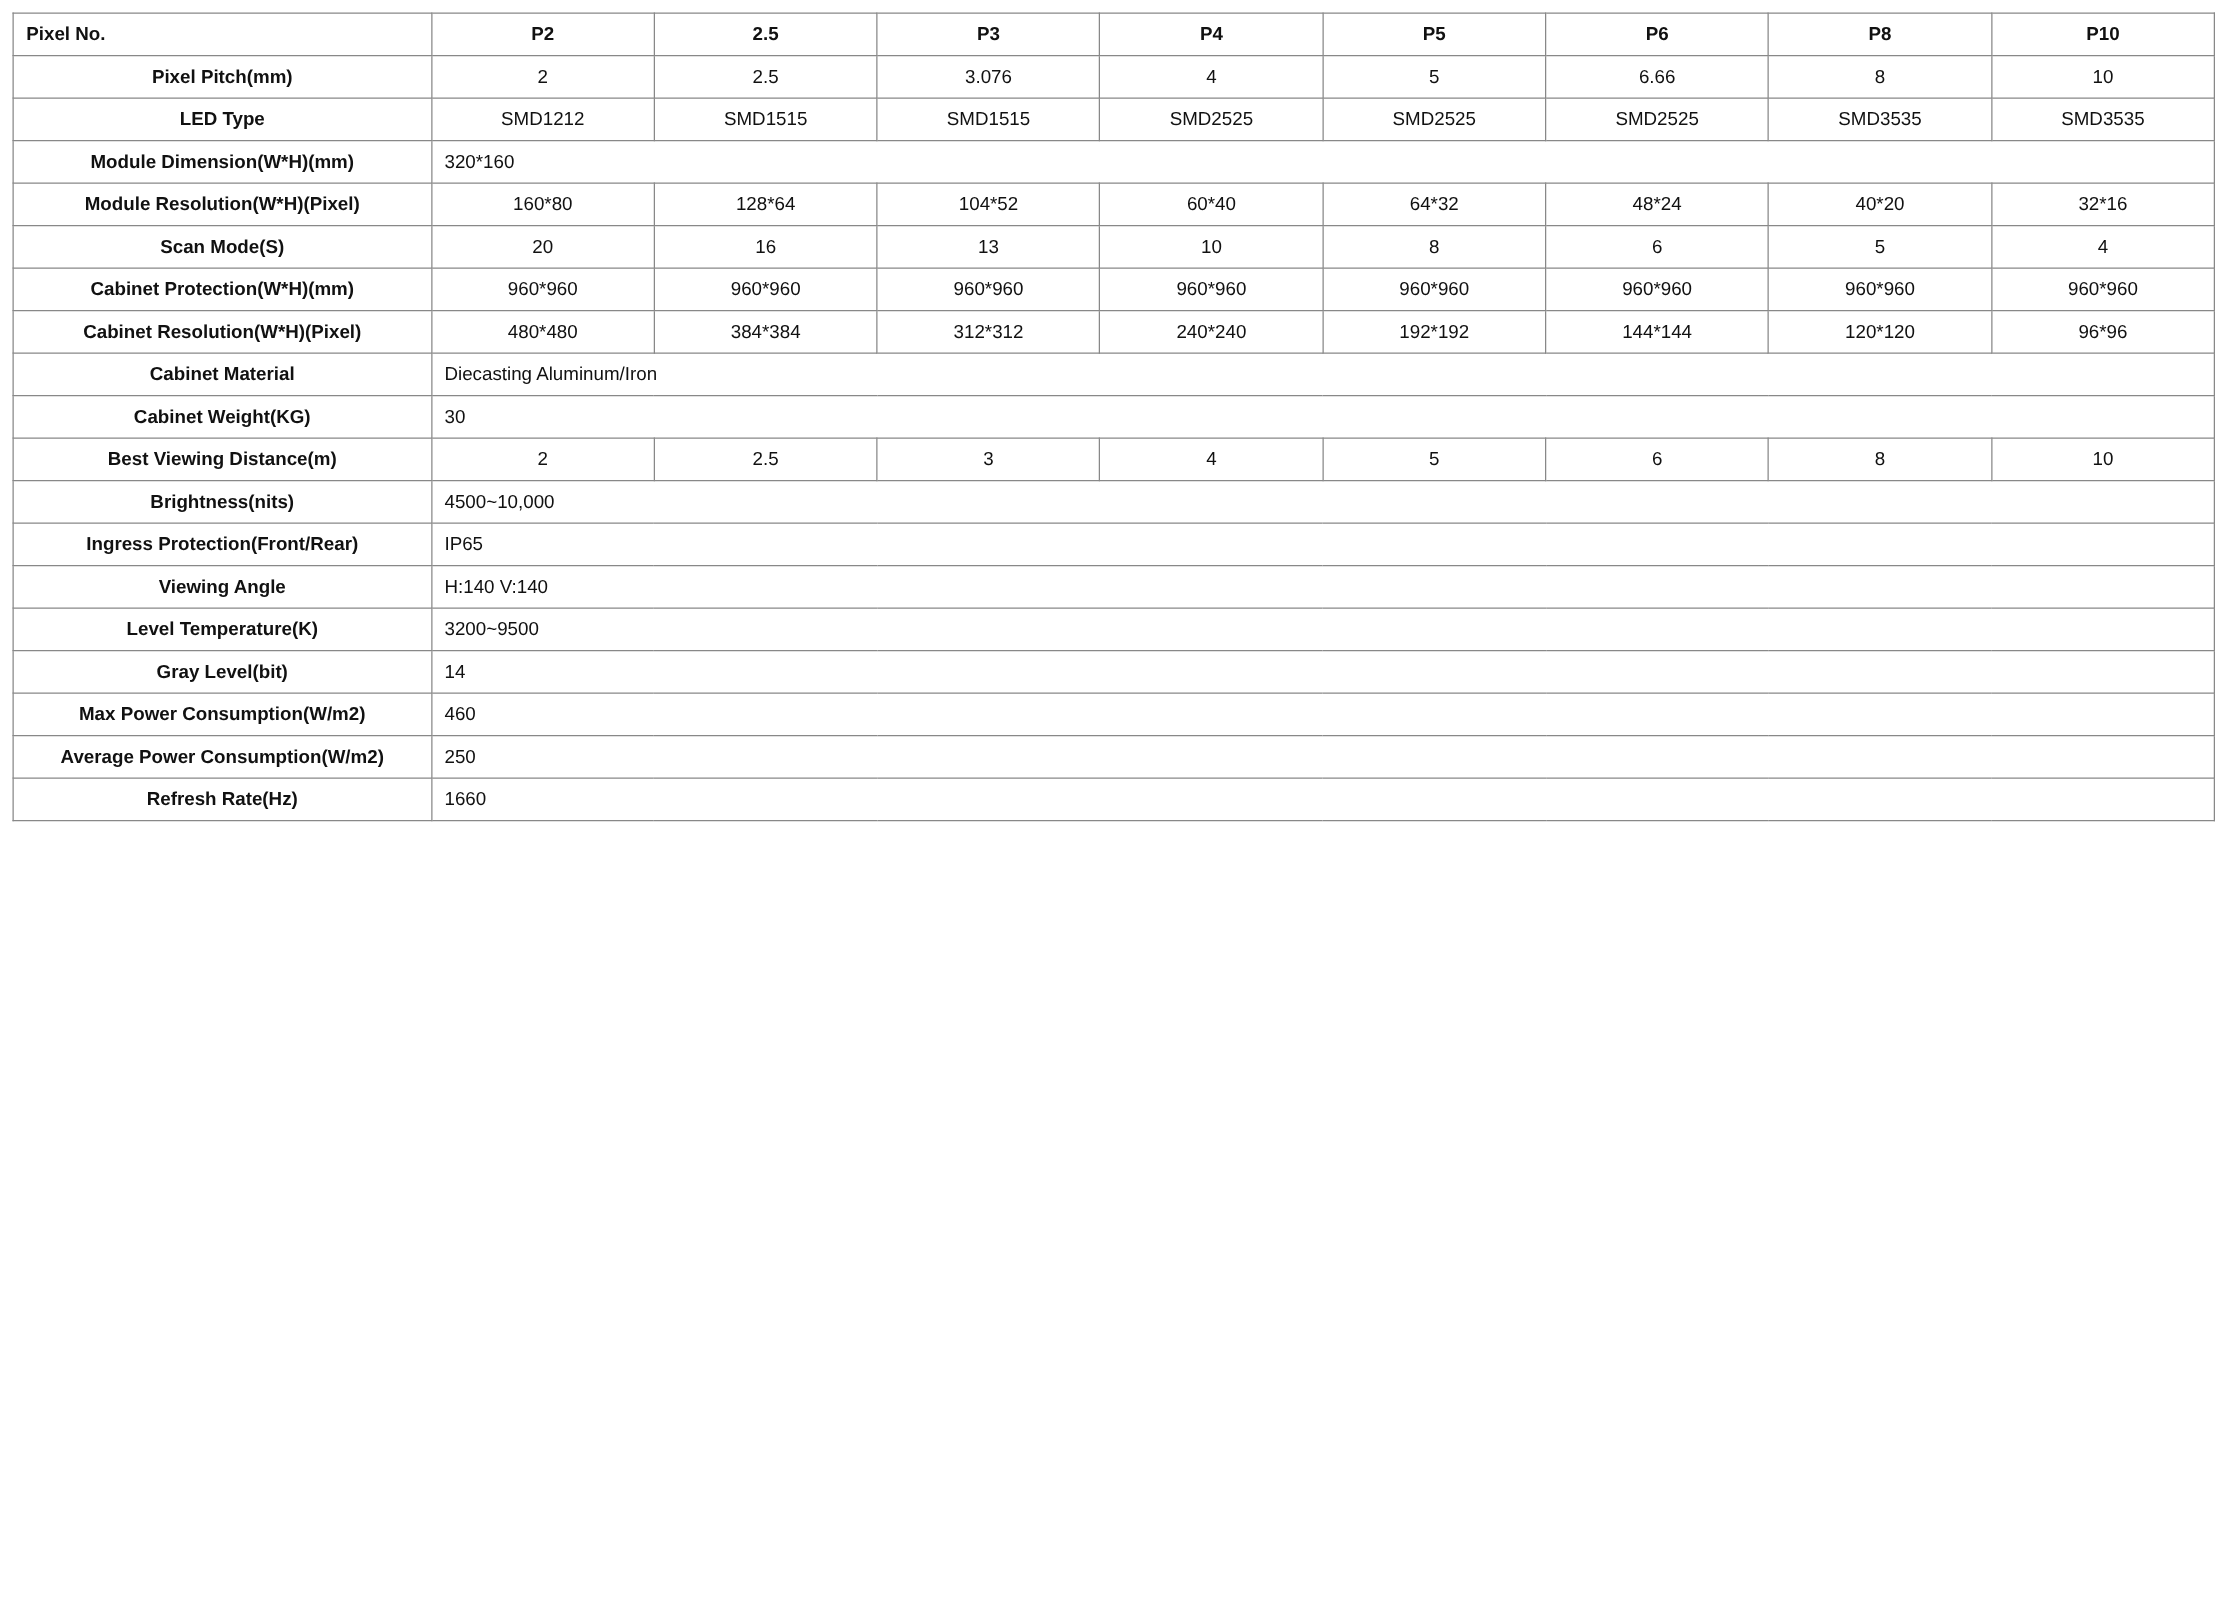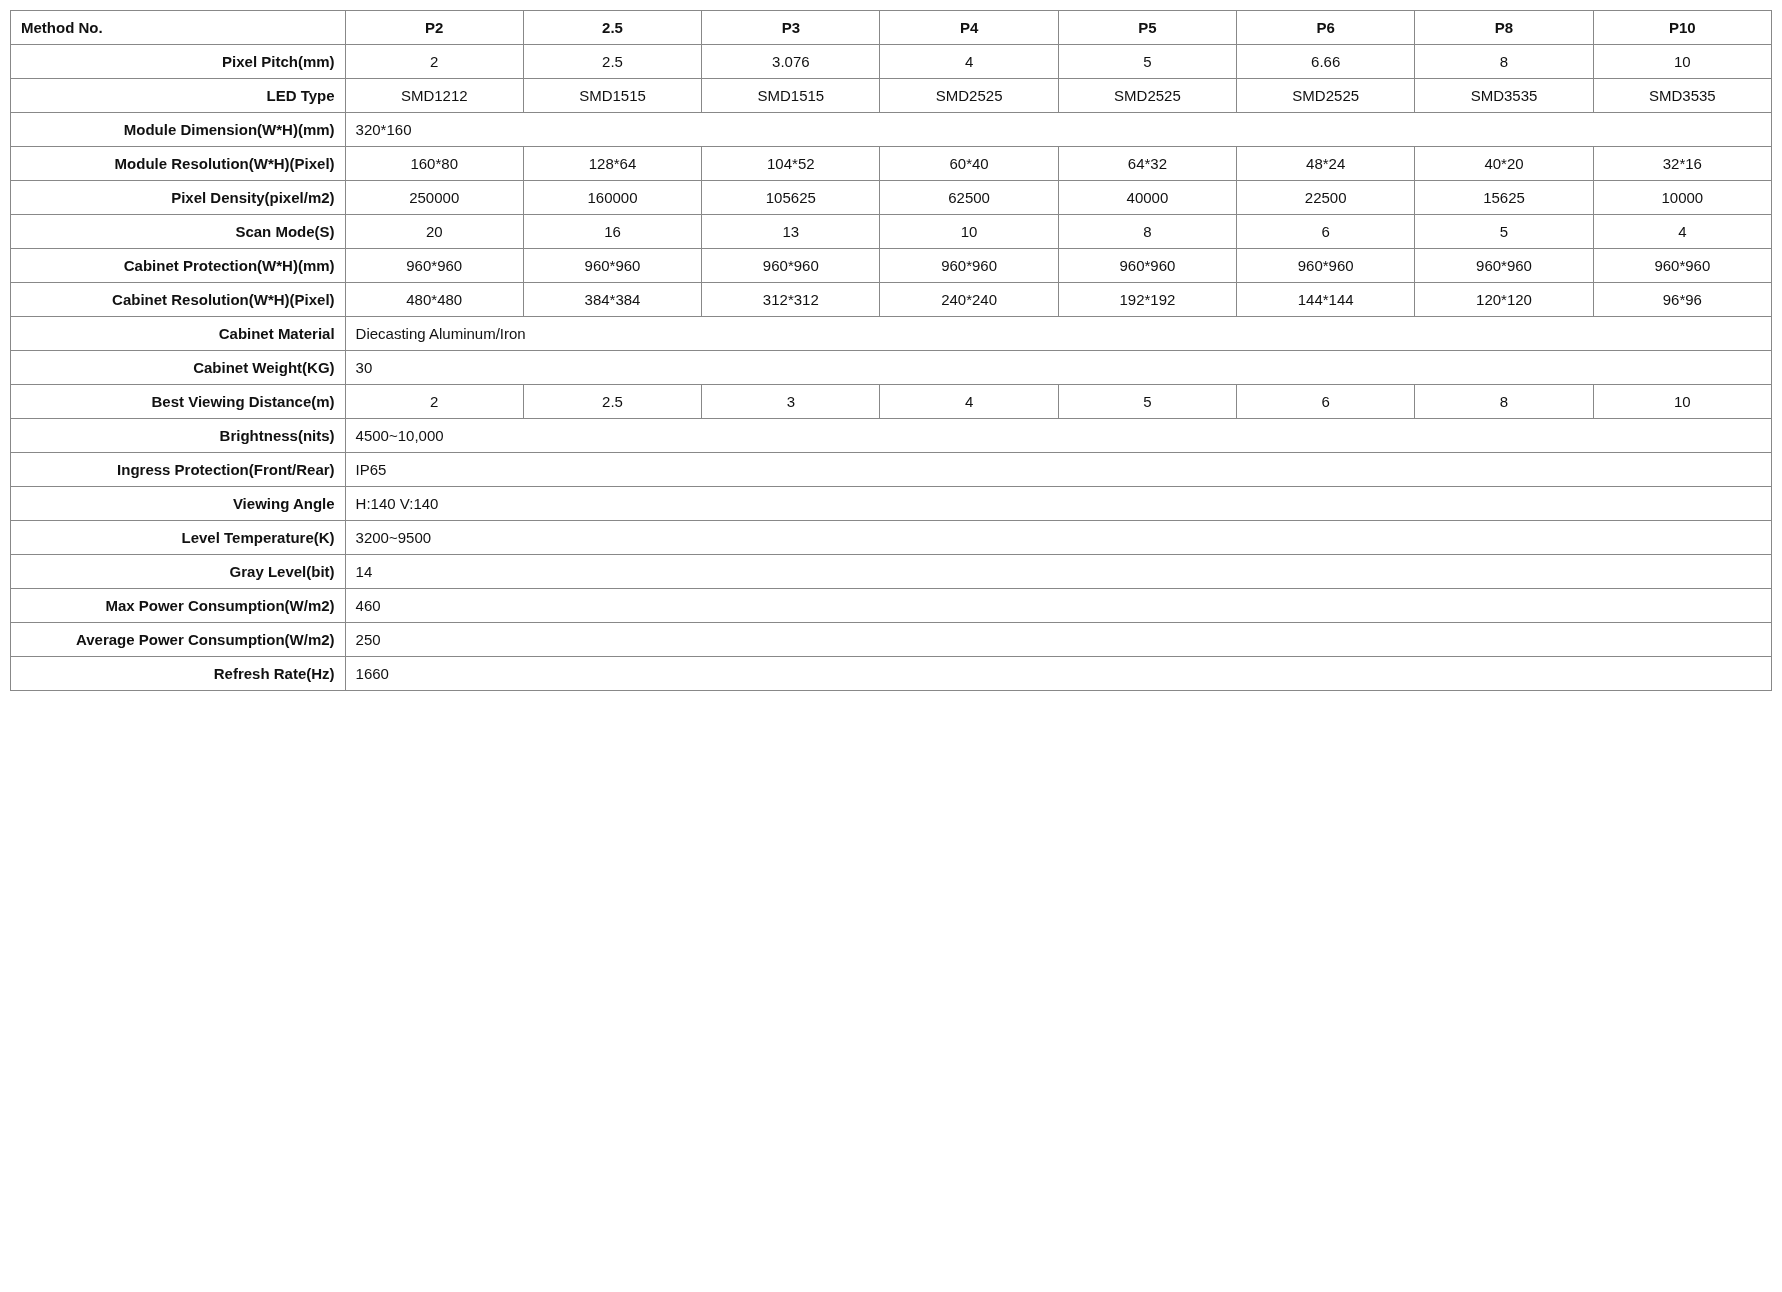--- a/index.html
+++ b/index.html
@@ -23,21 +23,21 @@
     }
 
     .spec-table td, .spec-table th {
       border: 1.5px solid #888;
       padding: 8px 10px;
       vertical-align: middle;
       text-align: center;
     }
 
     .spec-table td.label-cell {
-      text-align: right;
+      text-align: center;
       font-weight: bold;
       white-space: nowrap;
       width: 19%;
       margin-left: 25px;
     }
 
     .spec-table td.value-cell {
       font-weight: normal;
     }
 
@@ -61,21 +61,21 @@
     .header-row th:first-child {
       text-align: left;
     }
   </style>
 </head>
 <body>
 
 <table class="spec-table">
   <thead>
     <tr class="header-row">
-    <th>Method No.</th>
+    <th>Pixel No.</th>
         <th>P2</th>
         <th>2.5</th>
         <th>P3</th>
         <th>P4</th>
         <th>P5</th>
         <th>P6</th>
         <th>P8</th>
         <th>P10</th>
       </tr>
   </thead>
@@ -111,31 +111,20 @@
         <td class="value-cell">160*80</td>
         <td class="value-cell">128*64</td>
         <td class="value-cell">104*52</td>
         <td class="value-cell">60*40</td>
         <td class="value-cell">64*32</td>
         <td class="value-cell">48*24</td>
         <td class="value-cell">40*20</td>
         <td class="value-cell">32*16</td>
       </tr>
       <tr>
-        <td class="label-cell">Pixel Density(pixel/m2)</td>
-        <td class="value-cell">250000</td>
-        <td class="value-cell">160000</td>
-        <td class="value-cell">105625</td>
-        <td class="value-cell">62500</td>
-        <td class="value-cell">40000</td>
-        <td class="value-cell">22500</td>
-        <td class="value-cell">15625</td>
-        <td class="value-cell">10000</td>
-      </tr>
-      <tr>
         <td class="label-cell">Scan Mode(S)</td>
         <td class="value-cell">20</td>
         <td class="value-cell">16</td>
         <td class="value-cell">13</td>
         <td class="value-cell">10</td>
         <td class="value-cell">8</td>
         <td class="value-cell">6</td>
         <td class="value-cell">5</td>
         <td class="value-cell">4</td>
       </tr>

